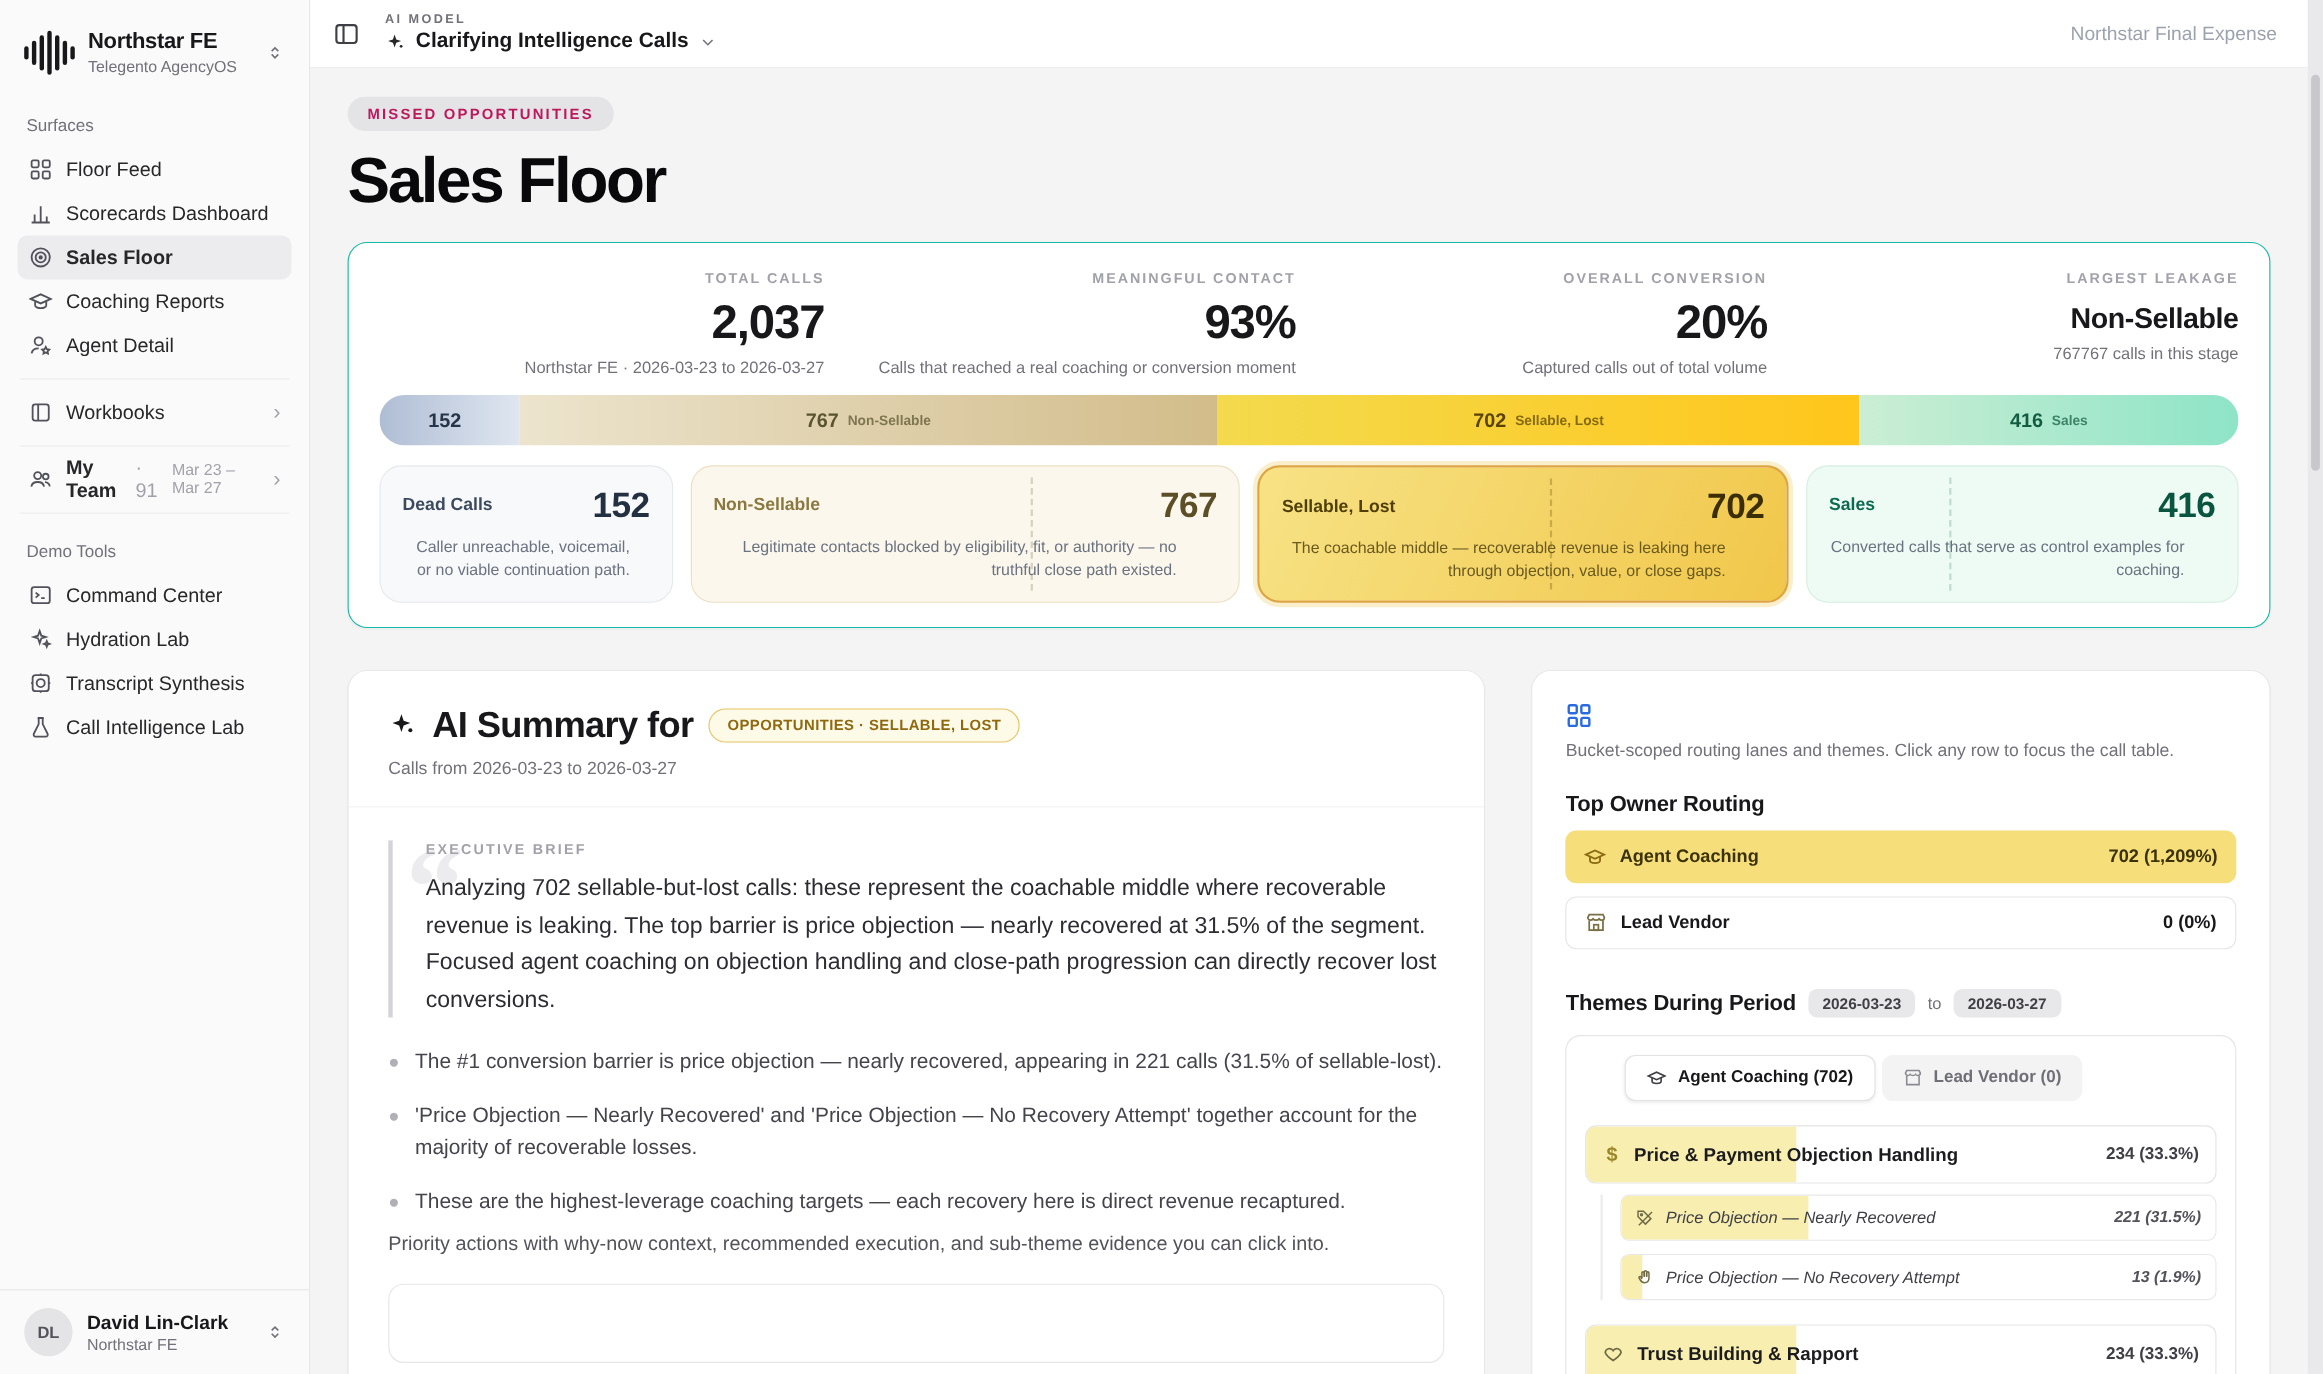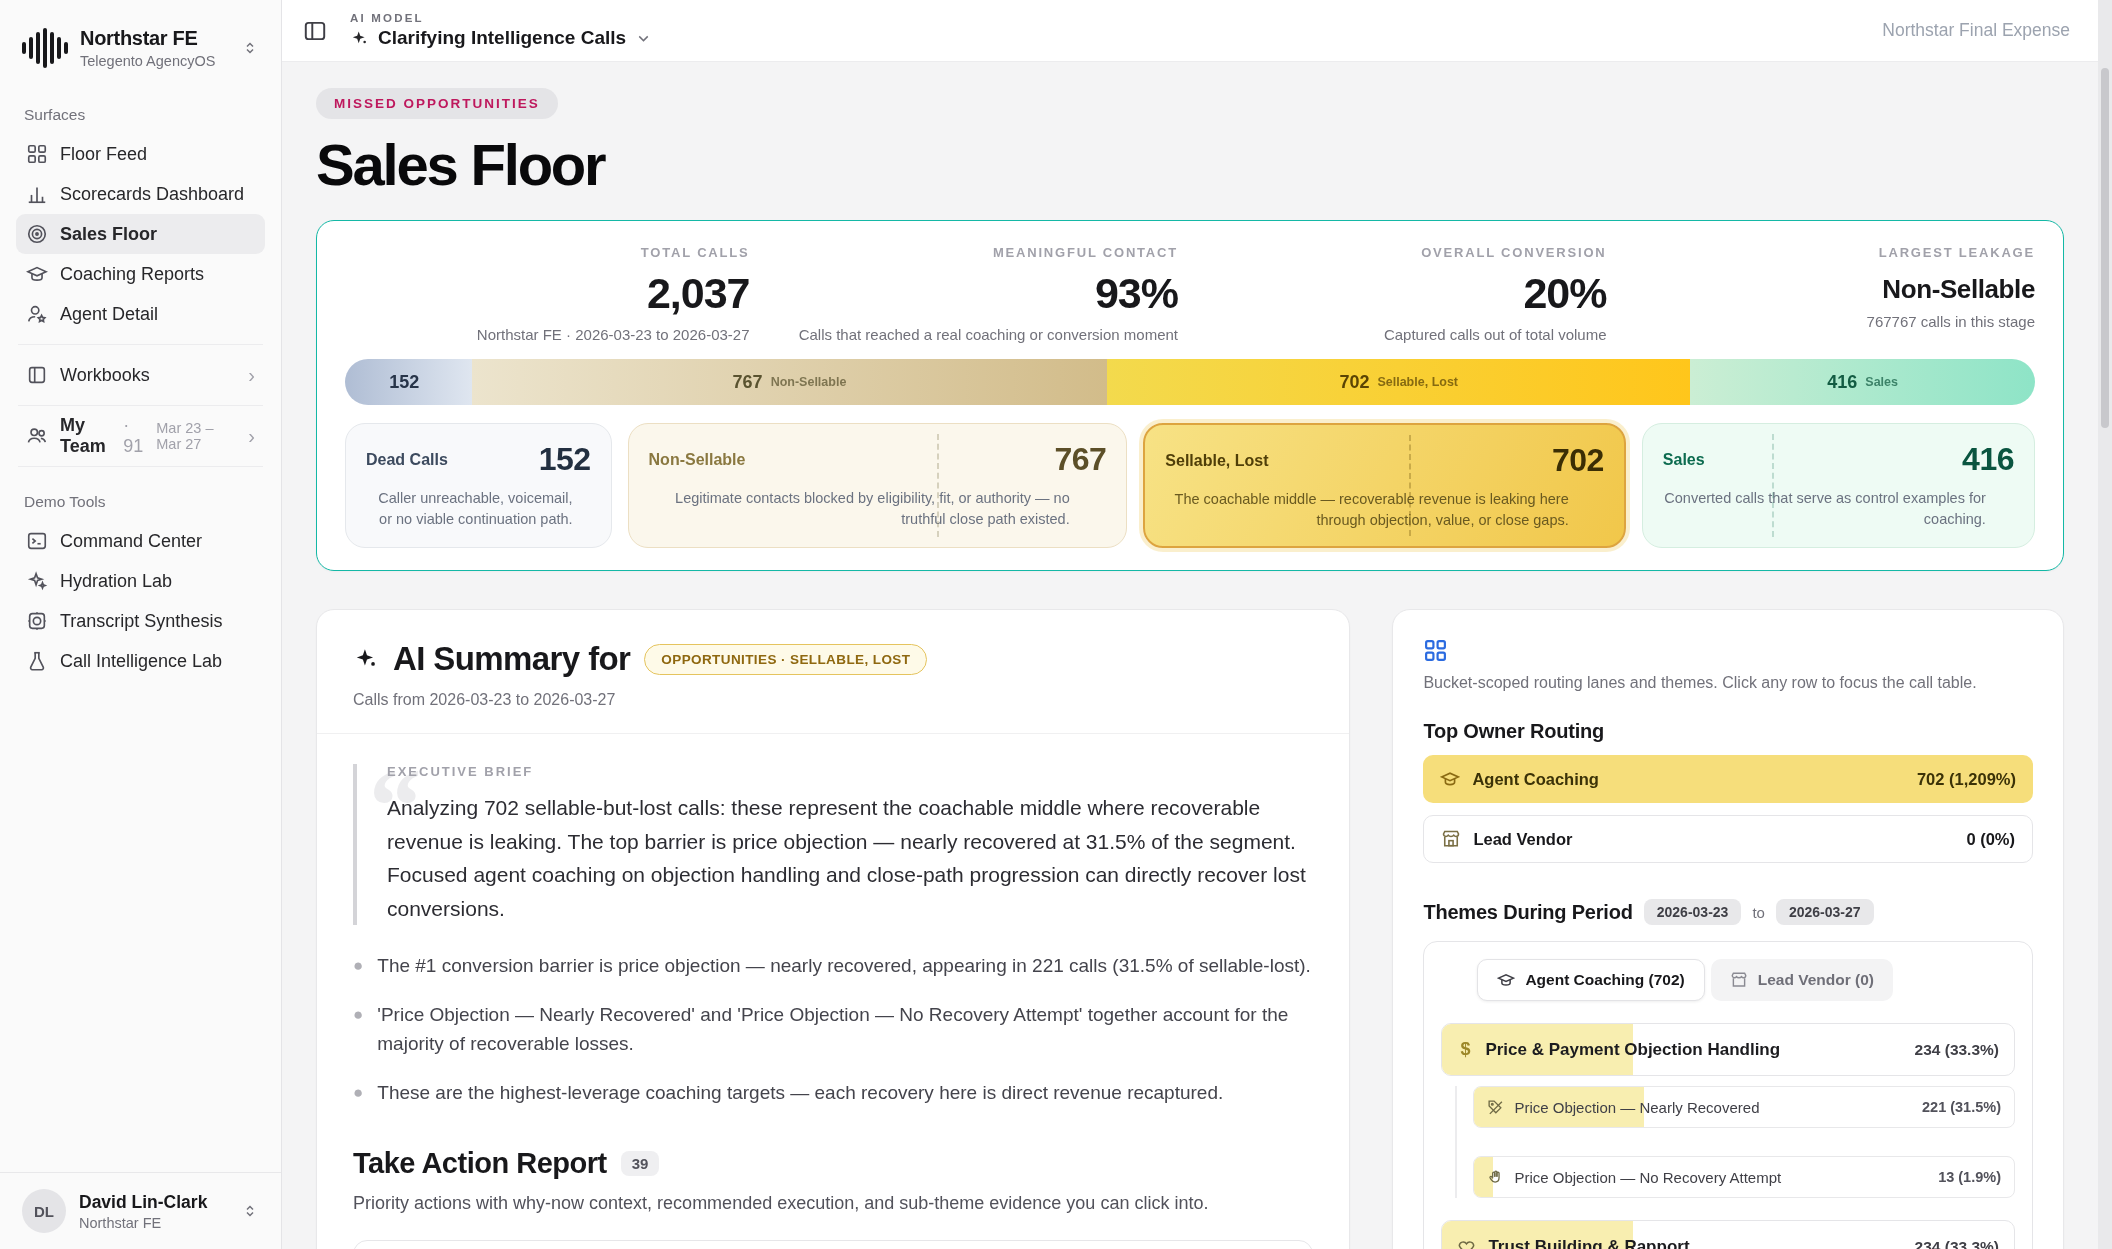--- a/index.html
+++ b/index.html
@@ -120,21 +120,21 @@
   .tab.active { background:#fff; border:1px solid #e3e3e6; box-shadow:0 1px 3px rgba(0,0,0,.07); color:#18181b; }
   .tab.inactive { background:#f3f3f4; color:#6f6f78; font-weight:600; }
   .tgroup { margin-top:22px; }
   .trow { position:relative; display:flex; align-items:center; gap:12px; height:53px; border:1px solid #e5e5e8; border-radius:10px; padding:0 15px; overflow:hidden; background:#fff; cursor:pointer; }
   .tfill { position:absolute; left:0; top:0; bottom:0; background:#f8eeb0; z-index:0; }
   .trow > .ticon, .trow > .t-name, .trow > .t-val { position:relative; z-index:1; }
   .ticon { color:#6f6a45; flex:0 0 auto; }
   .gly { font-size:18px; font-weight:700; color:#9c8728; width:16px; text-align:center; }
   .t-name { font-size:17px; font-weight:700; color:#1c1c1f; }
   .t-val { margin-left:auto; font-size:15.5px; font-weight:700; color:#3f3f46; }
-  .subs { margin:10px 0 0 14px; border-left:2px solid #ececee; padding-left:16px; display:flex; flex-direction:column; gap:28px; }
+  .subs { margin:10px 0 0 14px; border-left:2px solid #ececee; padding-left:16px; display:flex; flex-direction:column; gap:12px;font-style:italic; }
   .srow { position:relative; display:flex; align-items:center; gap:10px; height:42px; border:1px solid #e8e8ea; border-radius:8px; padding:0 13px; overflow:hidden; background:#fff; cursor:pointer; }
   .srow > .ticon, .srow > .s-name, .srow > .s-val { position:relative; z-index:1; }
   .s-name { font-size:15px; color:#3f3f46; }
   .s-val { margin-left:auto; font-size:14.5px; font-weight:600; color:#52525b; }
 
   
   .rail { flex:0 0 14px; background:#e9e9eb; position:relative; }
   .thumb { position:absolute; left:3px; width:8px; border-radius:4px; background:#c8c8cc; top:68px; height:360px; }
 </style>
 </head>
@@ -443,24 +443,20 @@
           <div class="bullet">
               <span class="dot">●</span>
               <span>'Price Objection — Nearly Recovered' and 'Price Objection — No Recovery Attempt' together account for the majority of recoverable losses.</span>
             </div>
           <div class="bullet">
               <span class="dot">●</span>
               <span>These are the highest-leverage coaching targets — each recovery here is direct revenue recaptured.</span>
             </div>
         </div>
 
-        <div class="tar-head">
-          <span class="tar-title">Take Action Report</span>
-          <span class="count-badge">39</span>
-        </div>
         <div class="tar-desc">Priority actions with why-now context, recommended execution, and sub-theme evidence you can click into.</div>
 
         <div class="action-card">
           
           
           
           
         </div>
       </section>
 

